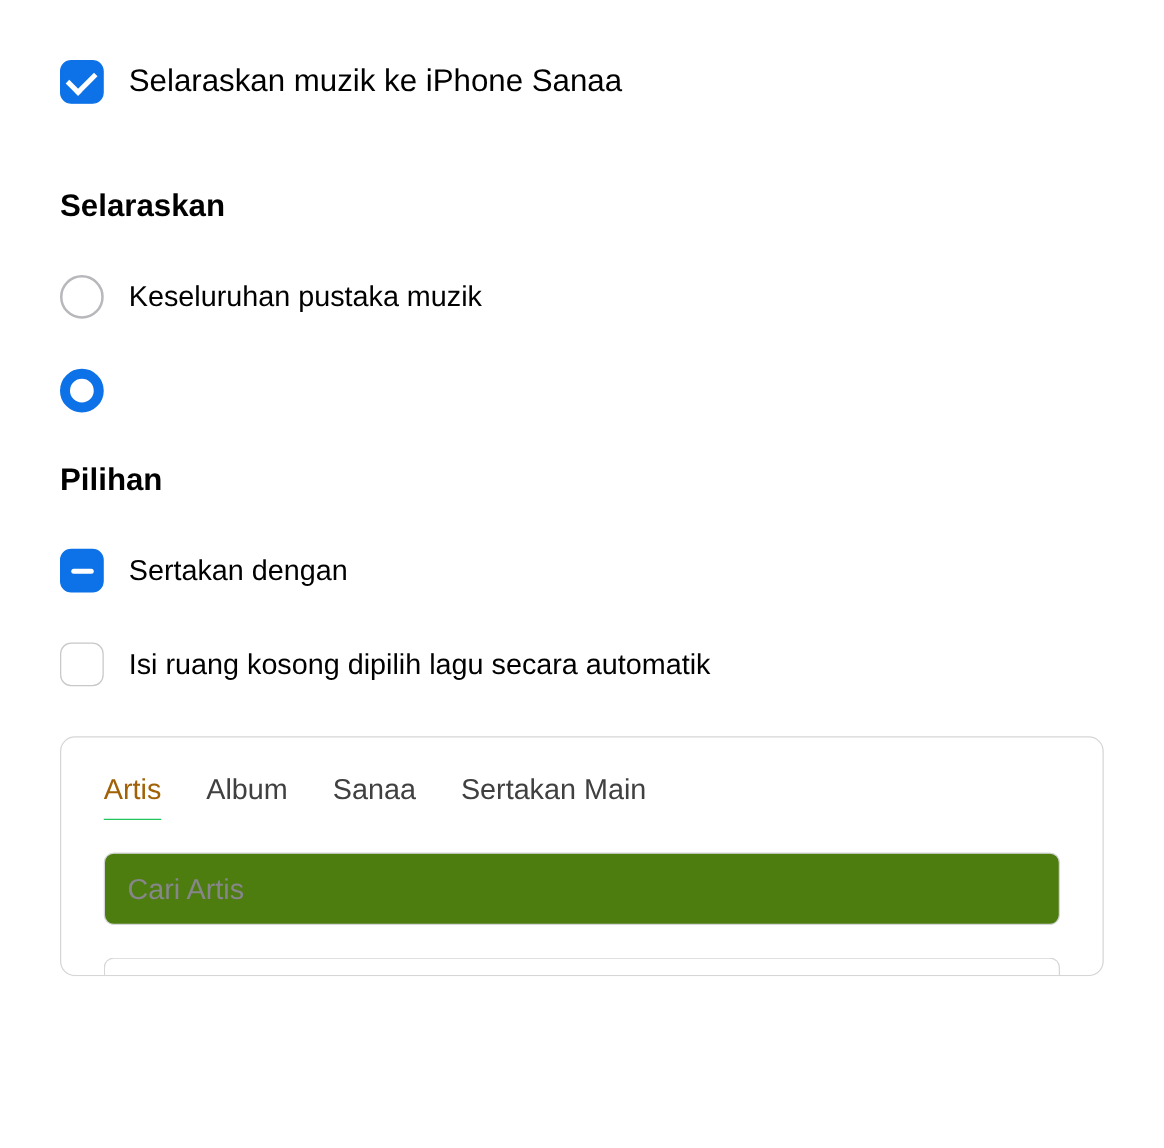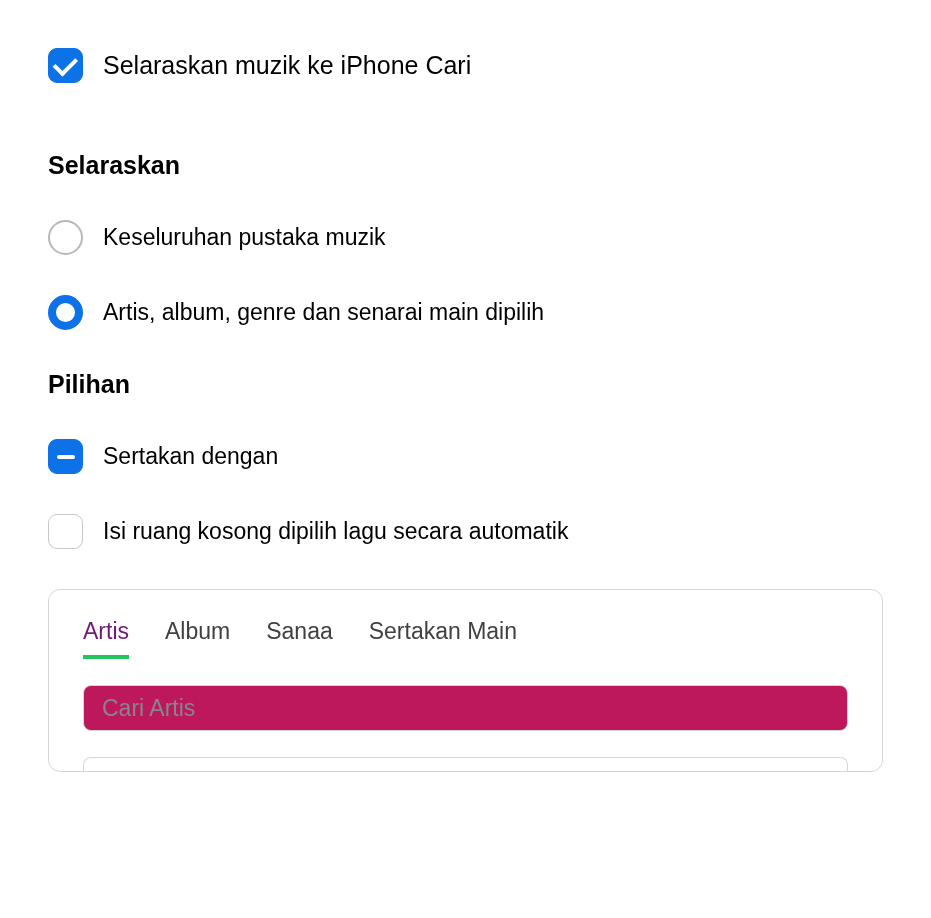--- a/index.html
+++ b/index.html
@@ -127,67 +127,66 @@
     }
     
     .tab {
       font-size: 23px;
       color: #404040;
       padding-bottom: 10px;
       cursor: pointer;
     }
     
     .tab.active {
-      color: #701a75;
-      border-bottom: 4px solid #22c55e;
+      color: #a16207;
+      border-bottom: 1px solid #22c55e;
     }
     
     .search-input {
       width: 100%;
-      height: 46px;
+      height: 58px;
       border: 1px solid #d6d6d8;
       border-radius: 8px;
       padding: 0 18px;
       font-size: 23px;
       color: #000000;
       font-family: inherit;
-      background: #be185d;
+      background: #4d7c0f;
       margin-bottom: 26px;
     }
     
     .search-input::placeholder {
       color: #86868b;
     }
     
     .list-frame {
       width: 100%;
       height: 14px;
       border: 1px solid #d6d6d8;
       border-bottom: none;
       border-radius: 8px 8px 0 0;
     }
   </style>
 </head>
 <body>
 
 <div class="row sync-row">
   <div class="checkbox checked checkmark"></div>
-  <span class="main-label">Selaraskan muzik ke iPhone Cari</span>
+  <span class="main-label">Selaraskan muzik ke iPhone Sanaa</span>
 </div>
 
 <div class="section-heading sync-heading">Selaraskan</div>
 
 <div class="row radio-row">
   <div class="radio"></div>
   <span class="sub-label">Keseluruhan pustaka muzik</span>
 </div>
 
 <div class="row radio-row">
   <div class="radio selected"></div>
-  <span class="sub-label">Artis, album, genre dan senarai main dipilih</span>
 </div>
 
 <div class="section-heading options-heading">Pilihan</div>
 
 <div class="row option-row">
   <div class="checkbox checked indeterminate"></div>
   <span class="sub-label">Sertakan dengan</span>
 </div>
 
 <div class="row option-row">

